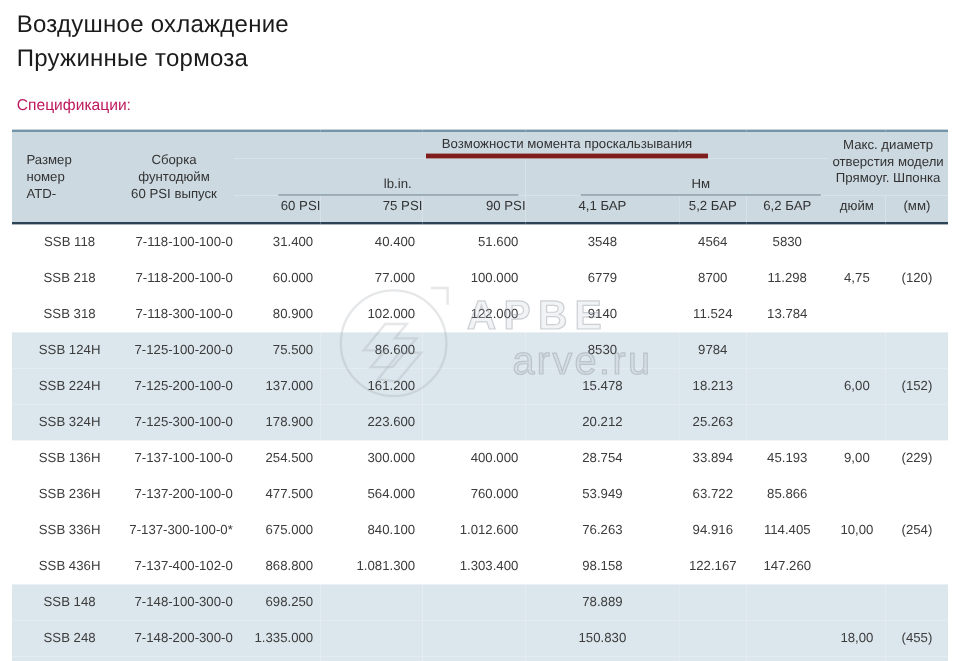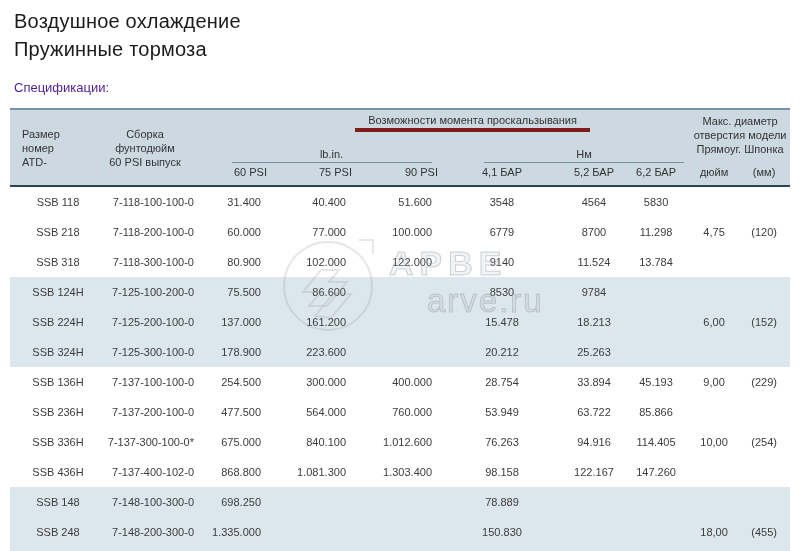--- a/index.html
+++ b/index.html
@@ -12,21 +12,21 @@
   }
   html,body{margin:0;padding:0;}
   body{
     width:800px;height:551px;background:#ffffff;position:relative;overflow:hidden;
     font-family:"Liberation Sans", sans-serif;color:var(--text);
   }
   .page-title{
     margin:7px 0 0 14px;font-size:20px;line-height:28px;color:#1b1b1b;
     font-weight:400;letter-spacing:.2px;
   }
-  .section-label{margin:17px 0 13px 14px;font-size:13px;color:#4c1d95;}
+  .section-label{margin:17px 0 13px 14px;font-size:13px;color:#be185d;}
 
   .table-wrap{position:relative;margin-left:10px;width:780px;}
   table{
     border-collapse:collapse;table-layout:fixed;width:780px;
     font-size:11px;color:var(--text);
   }
   thead{background:var(--header-bg);}
   thead th{font-weight:400;color:#333;padding:0;line-height:13px;vertical-align:top;}
   table{border-top:2px solid var(--border-top);border-bottom:2px solid var(--border-bottom);}
   thead{border-bottom:2px solid var(--border-dark);}

